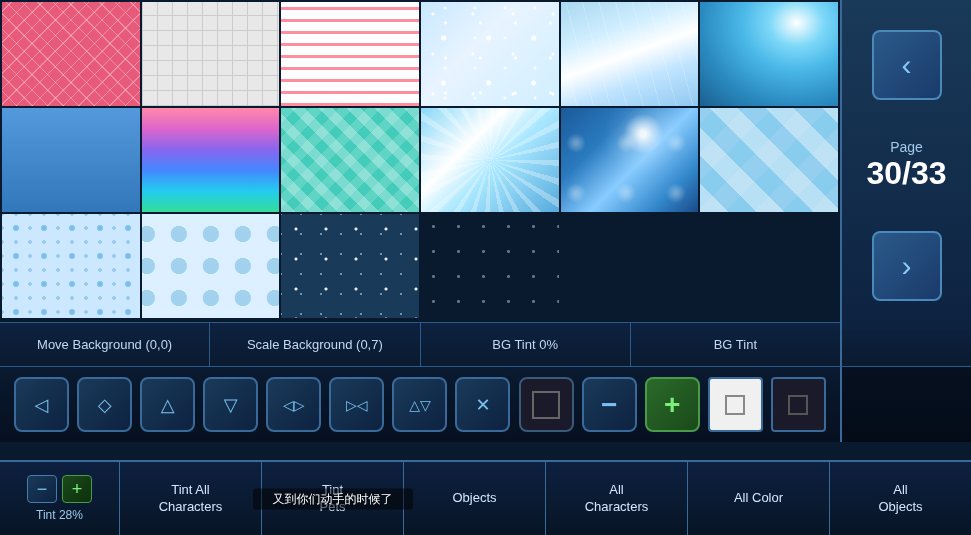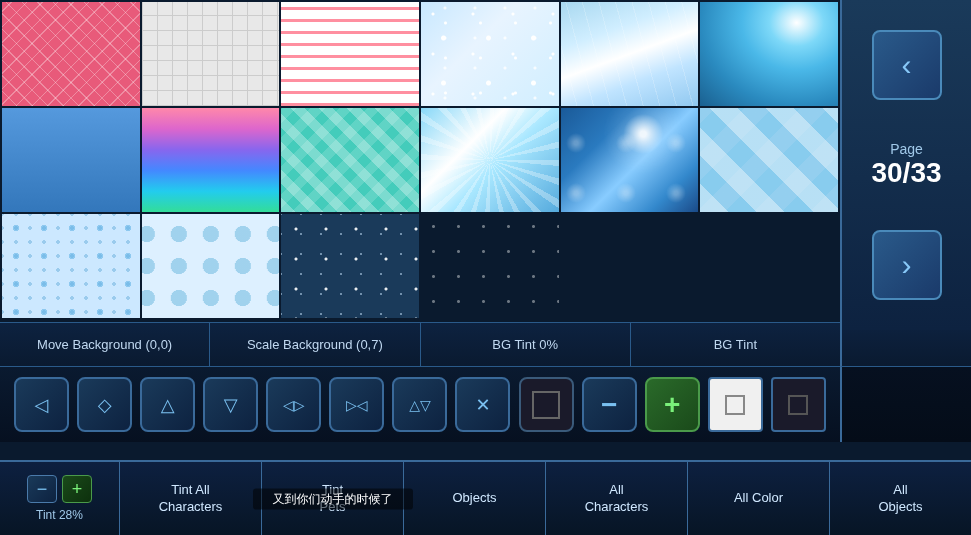--- a/index.html
+++ b/index.html
@@ -95,21 +95,21 @@
       text-align: center;
       color: #ffffff;
     }
 
     .page-label {
       font-size: 14px;
       color: #a0c8e8;
     }
 
     .page-number {
-      font-size: 28px;
+      font-size: 32px;
       font-weight: bold;
       color: #ffffff;
     }
 
     
     .controls-bar {
       width: 840px;
       height: 45px;
       background: linear-gradient(180deg, #0d2240 0%, #0a1a30 100%);
       display: flex;

